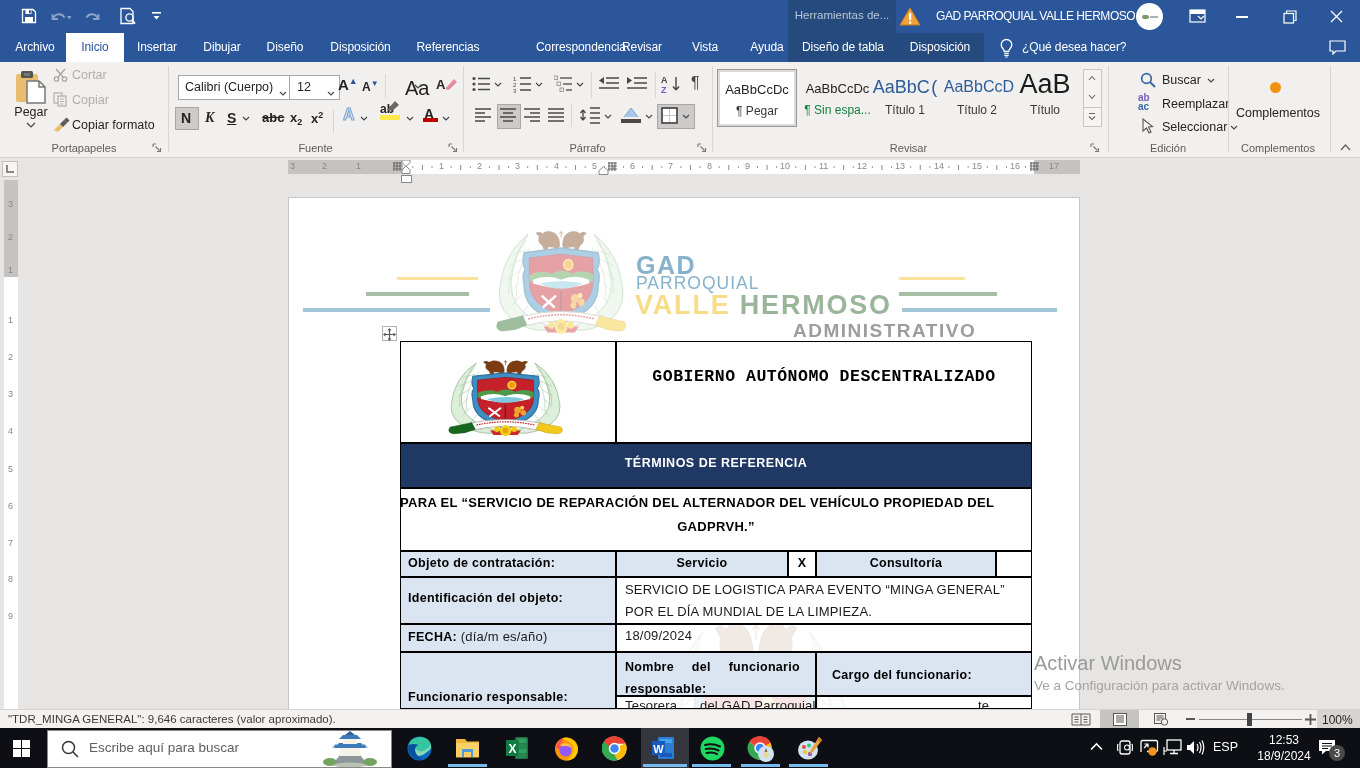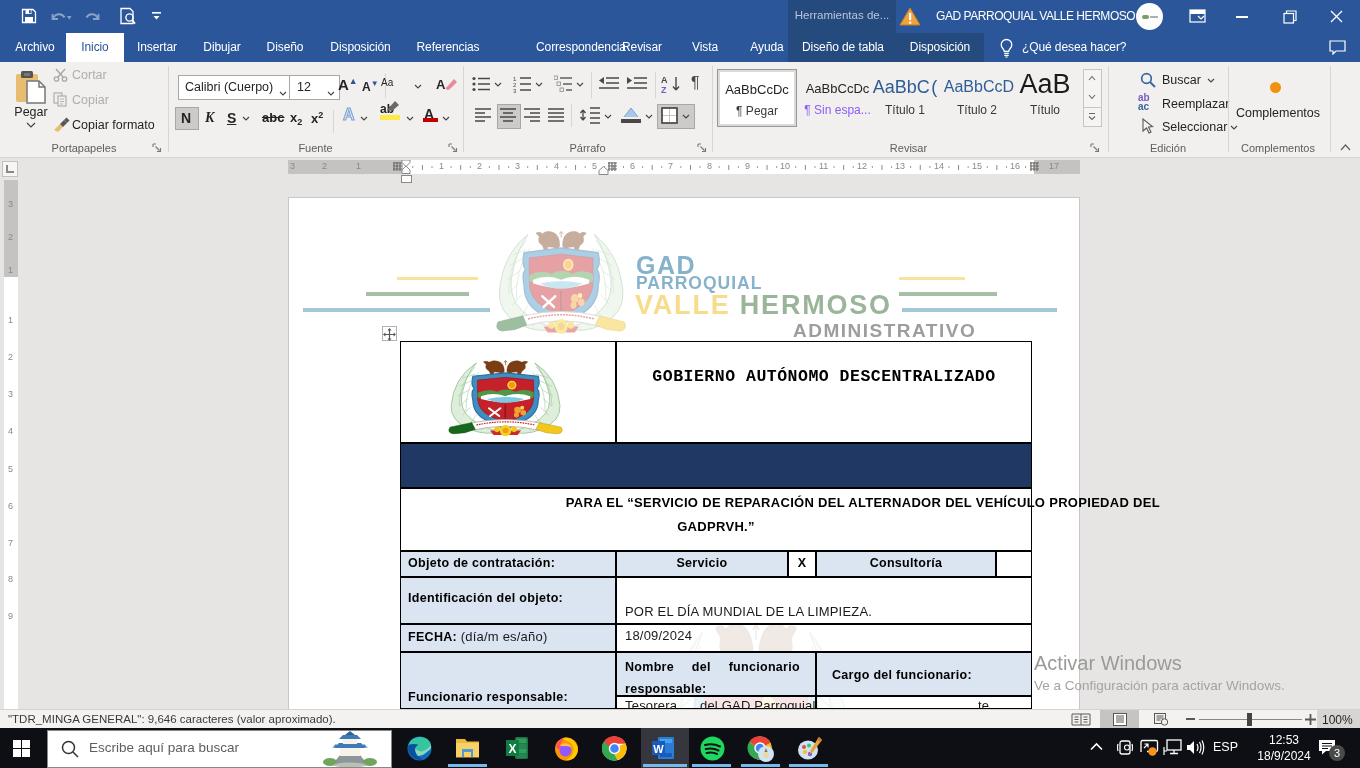--- a/index.html
+++ b/index.html
@@ -160,21 +160,21 @@
         </svg>
     </div>
     <div class="btnbox" style="left:121px;top:13px;width:42px;height:23px;font-size:12.5px;color:#252423;line-height:22px;padding-left:7px">12
       <svg class="abs" style="right:4px;top:15px" width="8" height="6" viewBox="0 0 8 6">
           <path d="M1 1 l3 3 l3 -3" fill="none" stroke="#444" stroke-width="1.1"></path>
         </svg>
     </div>
     <div class="abs" style="left:170px;top:14px;font-size:15px;font-weight:bold;color:#252423">A<span style="font-size:9px;vertical-align:6px;color:#2b579a">▲</span></div>
     <div class="abs" style="left:194px;top:17px;font-size:12px;font-weight:bold;color:#252423">A<span style="font-size:8px;vertical-align:5px;color:#2b579a">▼</span></div>
     <div class="abs" style="left:217px;top:12px;width:1px;height:24px;background:#d8d5d2"></div>
-    <div class="abs" style="left:213px;top:15px;font-size:10px;color:#252423">Aa</div>
+    <div class="abs" style="left:237px;top:15px;font-size:20px;color:#252423">Aa</div>
     <svg class="abs" style="left:246px;top:22px" width="8" height="6" viewBox="0 0 8 6">
         <path d="M1 1 l3 3 l3 -3" fill="none" stroke="#444" stroke-width="1.1"></path>
       </svg>
     <div class="abs" style="left:268px;top:14px;width:22px;height:20px">
       <div class="abs" style="left:0;top:1px;font-size:13px;font-weight:bold;color:#252423">A</div>
       <svg class="abs" style="left:8px;top:2px" width="14" height="12" viewBox="0 0 14 12">
           <path d="M2 10 L10 1 L13 4 L6 11 Z" fill="#e88a9d"></path>
           <path d="M2 10 l3 1.5" stroke="#e88a9d" stroke-width="2"></path>
         </svg>
     </div>
@@ -304,21 +304,21 @@
   </div>
   <div class="gsep" style="left:712px"></div>
 
   <div class="abs" style="left:712px;top:0;width:393px;height:95px">
     <div class="abs" style="left:5px;top:7px;width:78px;height:56px;background:#fff;border:1px solid #9a9896;box-shadow:0 0 0 2px #dcdad8 inset">
       <div class="abs" style="left:0;top:12px;width:100%;text-align:center;font-size:13px;color:#252423">AaBbCcDc</div>
       <div class="abs" style="left:0;top:34px;width:100%;text-align:center;font-size:12px;color:#3a3836">¶ Pegar</div>
     </div>
     <div class="abs" style="left:88px;top:7px;width:75px;height:56px">
       <div class="abs" style="left:0;top:12px;width:100%;text-align:center;font-size:13px;color:#252423">AaBbCcDc</div>
-      <div class="abs" style="left:0;top:34px;width:100%;text-align:center;font-size:12px;color:#8b5cf6">¶ Sin espa...</div>
+      <div class="abs" style="left:0;top:34px;width:100%;text-align:center;font-size:12px;color:#15803d">¶ Sin espa...</div>
     </div>
     <div class="abs" style="left:157px;top:7px;width:72px;height:56px">
       <div class="abs" style="left:0;top:8px;width:100%;text-align:center;font-size:18px;color:#2e5d97">AaBbC (</div>
       <div class="abs" style="left:0;top:34px;width:100%;text-align:center;font-size:12px;color:#3a3836">Título 1</div>
     </div>
     <div class="abs" style="left:228px;top:7px;width:74px;height:56px">
       <div class="abs" style="left:0;top:9px;width:100%;text-align:right;font-size:16px;color:#2e5d97">AaBbCcD</div>
       <div class="abs" style="left:0;top:34px;width:100%;text-align:center;font-size:12px;color:#3a3836">Título 2</div>
     </div>
     <div class="abs" style="left:300px;top:7px;width:66px;height:56px">
@@ -502,21 +502,21 @@
   </g>
  </defs>
 </svg>
 
 <div class="abs" style="left:489px;top:221px;opacity:.42">
   <svg width="143" height="113" viewBox="0 0 220 150" preserveAspectRatio="none">
       <use href="#crest"></use>
     </svg>
 </div>
 <div class="abs" style="left:636px;top:251px;font-size:25px;font-weight:bold;color:#87b2cc;letter-spacing:1.5px">GAD</div>
-<div class="abs" style="left:636px;top:273px;font-size:17.5px;font-weight:bold;color:#87b2cc;letter-spacing:1px">PARROQUIAL</div>
+<div class="abs" style="left:636px;top:273px;font-size:17.5px;font-weight:normal;color:#87b2cc;letter-spacing:1px">PARROQUIAL</div>
 <div class="abs" style="left:635px;top:290px;font-size:27px;font-weight:bold;letter-spacing:1.8px"><span style="color:#f7dc8a">VALLE</span> <span style="color:#9bb59b">HERMOSO</span></div>
 <div class="abs" style="left:793px;top:320px;font-size:19px;font-weight:bold;color:#9d9d9d;letter-spacing:1.5px">ADMINISTRATIVO</div>
 <div class="abs" style="left:397px;top:277px;width:81px;height:3px;background:#fae29b"></div>
 <div class="abs" style="left:366px;top:292px;width:103px;height:4px;background:#a8bfa7"></div>
 <div class="abs" style="left:303px;top:308px;width:187px;height:4px;background:#a3c6d8"></div>
 <div class="abs" style="left:899px;top:277px;width:66px;height:3px;background:#fae29b"></div>
 <div class="abs" style="left:899px;top:292px;width:98px;height:4px;background:#a8bfa7"></div>
 <div class="abs" style="left:902px;top:308px;width:155px;height:4px;background:#a3c6d8"></div>
 
 <div class="abs" style="left:382px;top:326px;width:13px;height:13px;background:#fff;border:1px solid #b5b3b1">
@@ -551,27 +551,29 @@
   <div class="abs cell bluec" style="left:216px;top:311px;width:200px;height:44px"></div>
   <div class="abs cell bluec" style="left:416px;top:311px;width:216px;height:44px"></div>
   <div class="abs cell" style="left:216px;top:355px;width:200px;height:13px"></div>
   <div class="abs cell" style="left:416px;top:355px;width:216px;height:13px"></div>
 
   <svg class="abs" style="left:42px;top:12px" width="126" height="83" viewBox="0 0 220 150" preserveAspectRatio="none">
       <use href="#crest"></use>
     </svg>
 
   <div class="abs serifb" style="left:0;top:26px;width:416px;margin-left:216px;text-align:center;">GOBIERNO AUTÓNOMO DESCENTRALIZADO</div>
-  <div class="abs tb" style="left:0;top:154px;width:760px;text-align:right;font-size:13px">PARA EL “SERVICIO DE REPARACIÓN DEL ALTERNADOR DEL VEHÍCULO PROPIEDAD DEL</div>
+  <div class="abs" style="left:0;top:115px;width:632px;text-align:center;color:#fff;font-weight:bold;font-size:12.5px;letter-spacing:.5px">TÉRMINOS DE REFERENCIA</div>
+  <div class="abs tb" style="left:0;top:154px;width:760px;text-align:left;font-size:13px">PARA EL “SERVICIO DE REPARACIÓN DEL ALTERNADOR DEL VEHÍCULO PROPIEDAD DEL</div>
   <div class="abs tb" style="left:0;top:178px;width:632px;text-align:center;font-size:13px">GADPRVH.”</div>
   <div class="abs tb" style="left:8px;top:215px;">Objeto de contratación:</div>
   <div class="abs tb" style="left:216px;top:215px;width:172px;text-align:center">Servicio</div>
   <div class="abs tb" style="left:388px;top:215px;width:28px;text-align:center">X</div>
   <div class="abs tb" style="left:416px;top:215px;width:180px;text-align:center">Consultoría</div>
   <div class="abs tb" style="left:8px;top:250px;">Identificación del objeto:</div>
+  <div class="abs tr" style="left:225px;top:241px;">SERVICIO DE LOGISTICA PARA EVENTO “MINGA GENERAL”</div>
   <div class="abs tr" style="left:225px;top:263px;">POR EL DÍA MUNDIAL DE LA LIMPIEZA.</div>
   <div class="abs tb" style="left:8px;top:288px;">FECHA: <span class="tr" style="font-weight:normal">(día/m es/año)</span></div>
   <div class="abs tr" style="left:225px;top:287px;">18/09/2024</div>
   <div class="abs tb" style="left:8px;top:349px;">Funcionario responsable:</div>
   <div class="abs tb" style="left:225px;top:315px;width:175px;text-align:justify;line-height:22px">Nombre&nbsp;&nbsp;&nbsp;del&nbsp;&nbsp;&nbsp;funcionario responsable:</div>
   <div class="abs tb" style="left:432px;top:327px;">Cargo del funcionario:</div>
   <div class="abs tr" style="left:225px;top:357px;">Tesorera</div>
     <div class="abs tr" style="left:300px;top:357px;">del GAD Parroquial</div>
     <div class="abs tr" style="left:578px;top:357px;">te</div>
 </div>

